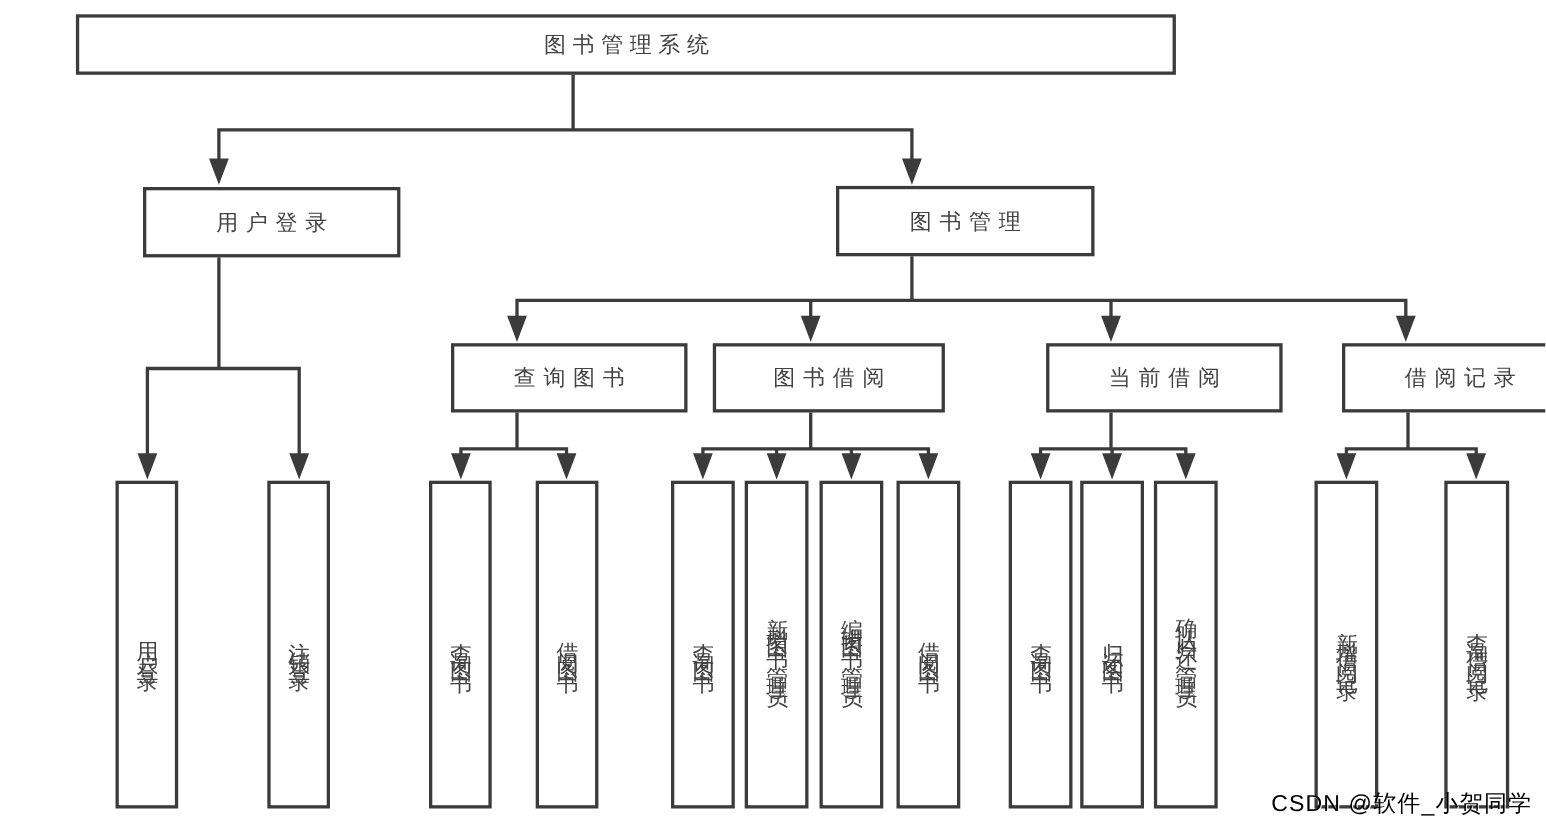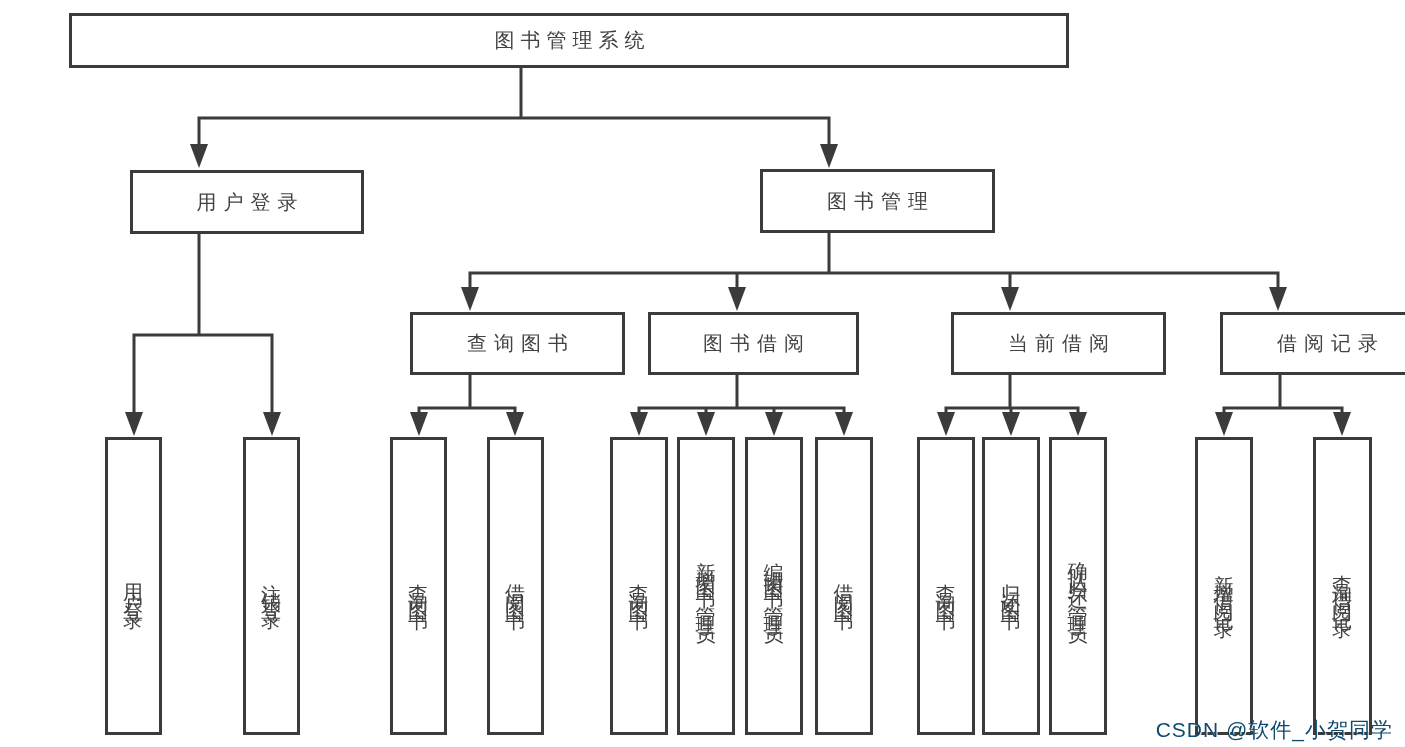--- a/index.html
+++ b/index.html
@@ -26,21 +26,21 @@
     text-orientation:mixed;
     font-size:20px;
     line-height:1.0;
     letter-spacing:9px;
     color:#424242;
   }
   .watermark{
     position:absolute;
     right:12px;bottom:3px;
     font-size:21px;
-    color:#0c4a6e;
+    color:#000000;
     letter-spacing:1px;
     text-shadow:1px 1px 0 rgba(255,255,255,0.9);
     z-index:5;
     white-space:nowrap;
     margin-left:11px;
   }
 </style>
 </head>
 <body>
 

